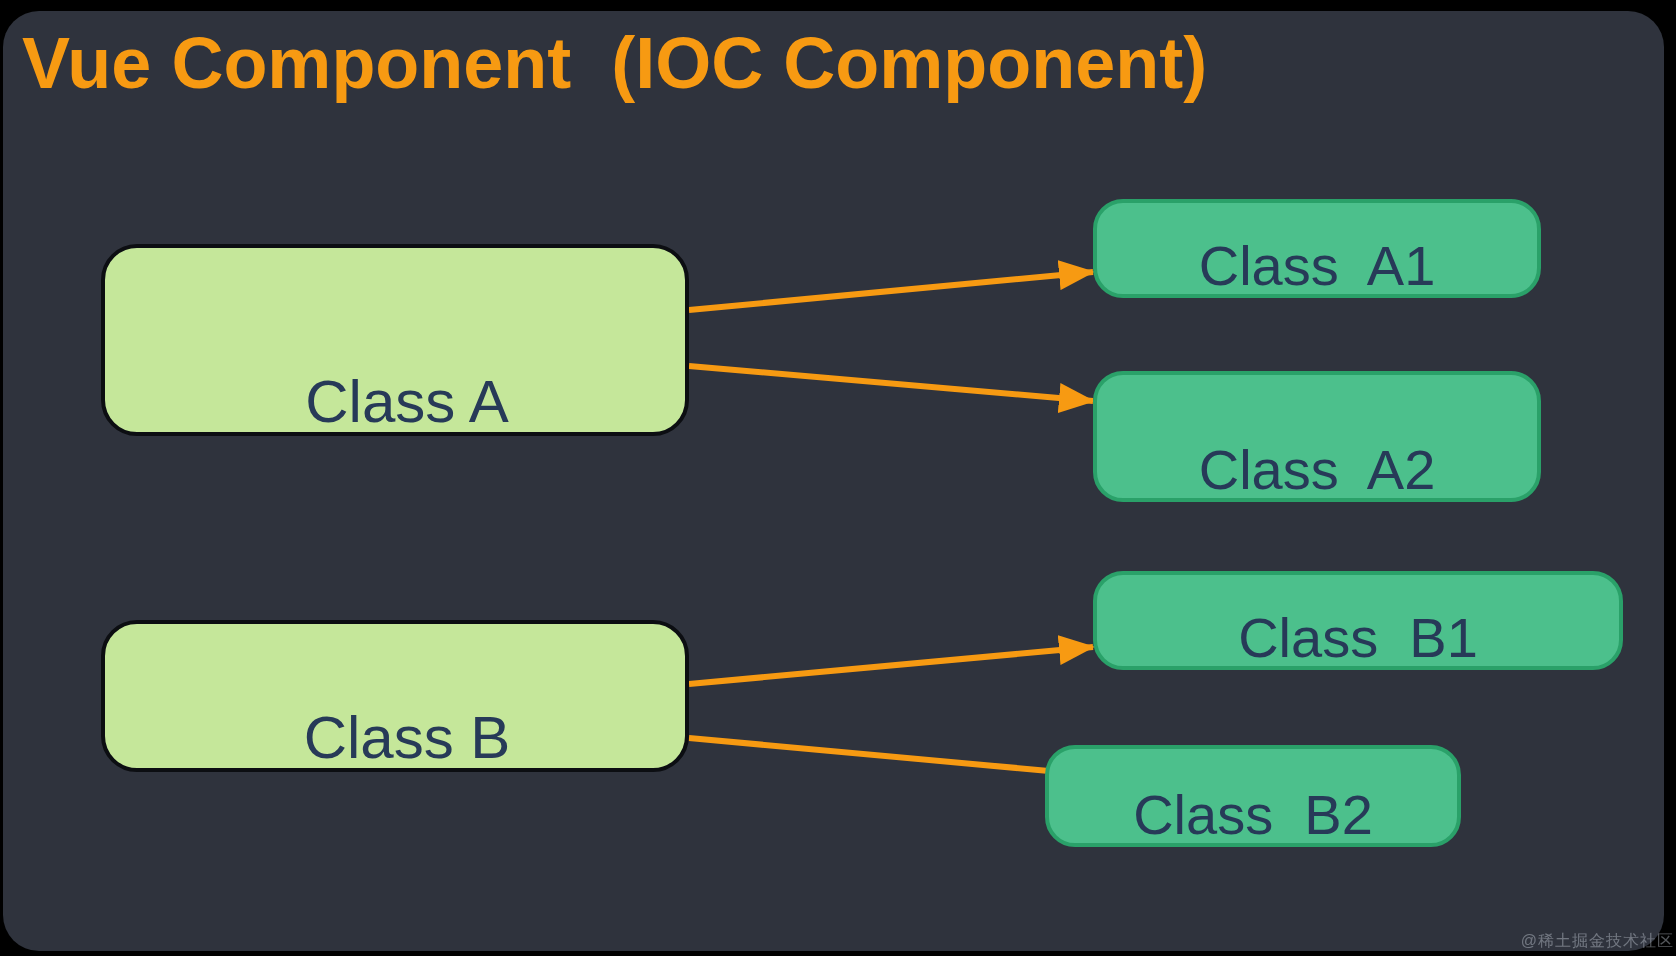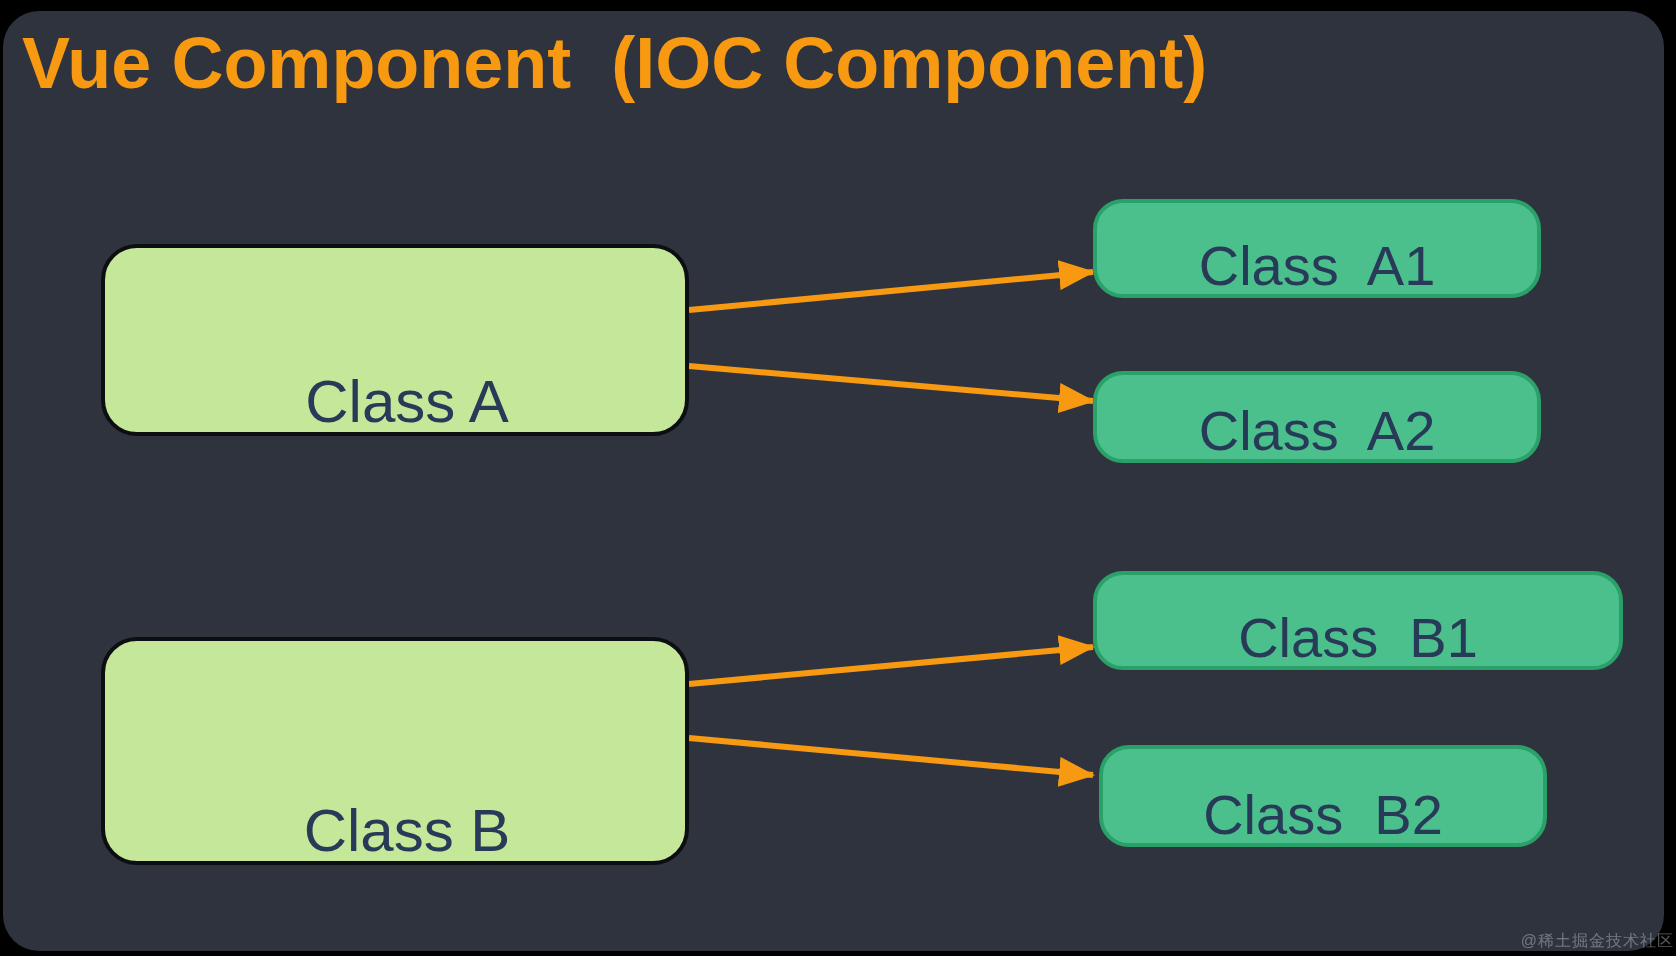--- a/index.html
+++ b/index.html
@@ -103,31 +103,31 @@
   <line x1="689" y1="310" x2="1093" y2="272" class="edge" marker-end="url(#arrowhead)"></line>
       <line x1="689" y1="366" x2="1093" y2="401" class="edge" marker-end="url(#arrowhead)"></line>
       <line x1="689" y1="684" x2="1093" y2="647" class="edge" marker-end="url(#arrowhead)"></line>
       <line x1="689" y1="738" x2="1093" y2="775" class="edge" marker-end="url(#arrowhead)"></line>
     </svg>
 
   <div id="boxes">
       <div class="box source" style="left: 101px; top: 244px; width: 588px; height: 192px;">
         <span class="box-label">Class A</span>
       </div>
-      <div class="box source" style="left: 101px; top: 637px; width: 588px; height: 228px;">
+      <div class="box source" style="left: 101px; top: 620px; width: 588px; height: 152px;">
         <span class="box-label">Class B</span>
       </div>
       <div class="box target" style="left: 1093px; top: 199px; width: 448px; height: 99px;">
         <span class="box-label">Class  A1</span>
       </div>
-      <div class="box target" style="left: 1093px; top: 371px; width: 448px; height: 92px;">
+      <div class="box target" style="left: 1093px; top: 371px; width: 448px; height: 131px;">
         <span class="box-label">Class  A2</span>
       </div>
       <div class="box target" style="left: 1093px; top: 571px; width: 530px; height: 99px;">
         <span class="box-label">Class  B1</span>
       </div>
-      <div class="box target" style="left: 1099px; top: 745px; width: 448px; height: 102px;">
+      <div class="box target" style="left: 1045px; top: 745px; width: 416px; height: 102px;">
         <span class="box-label">Class  B2</span>
       </div>
     </div>
 
   <div class="watermark">@稀土掘金技术社区</div>
 </div>
 
 </body></html>

